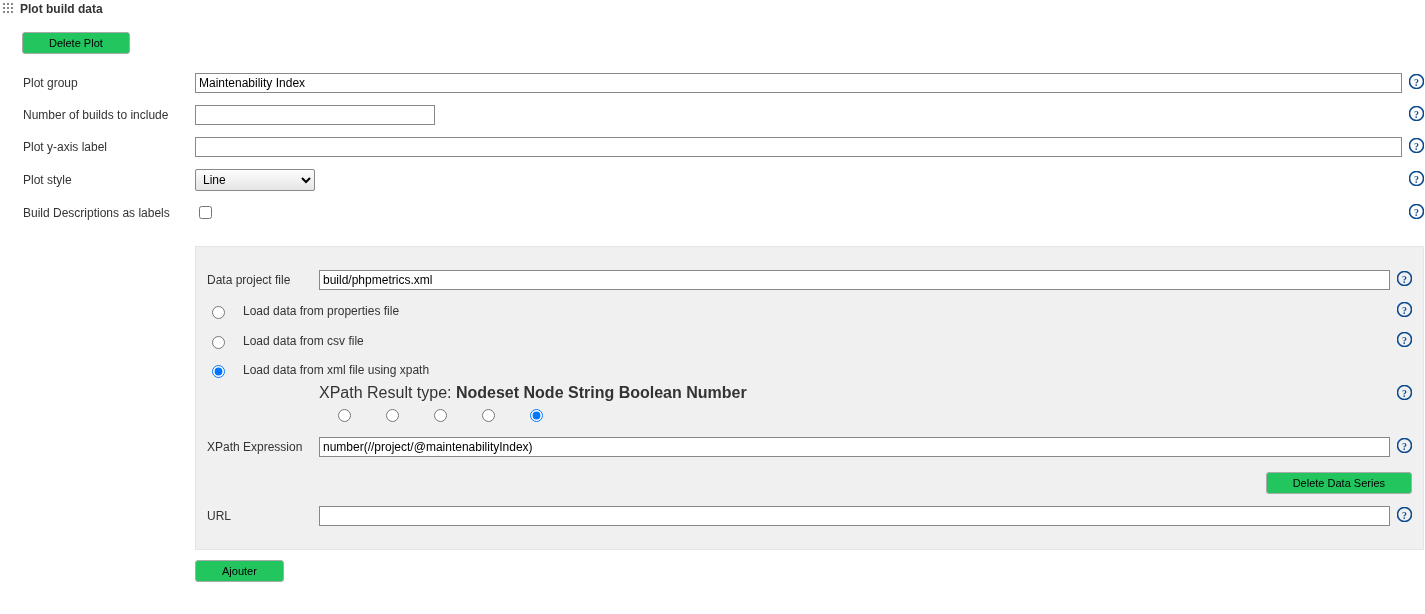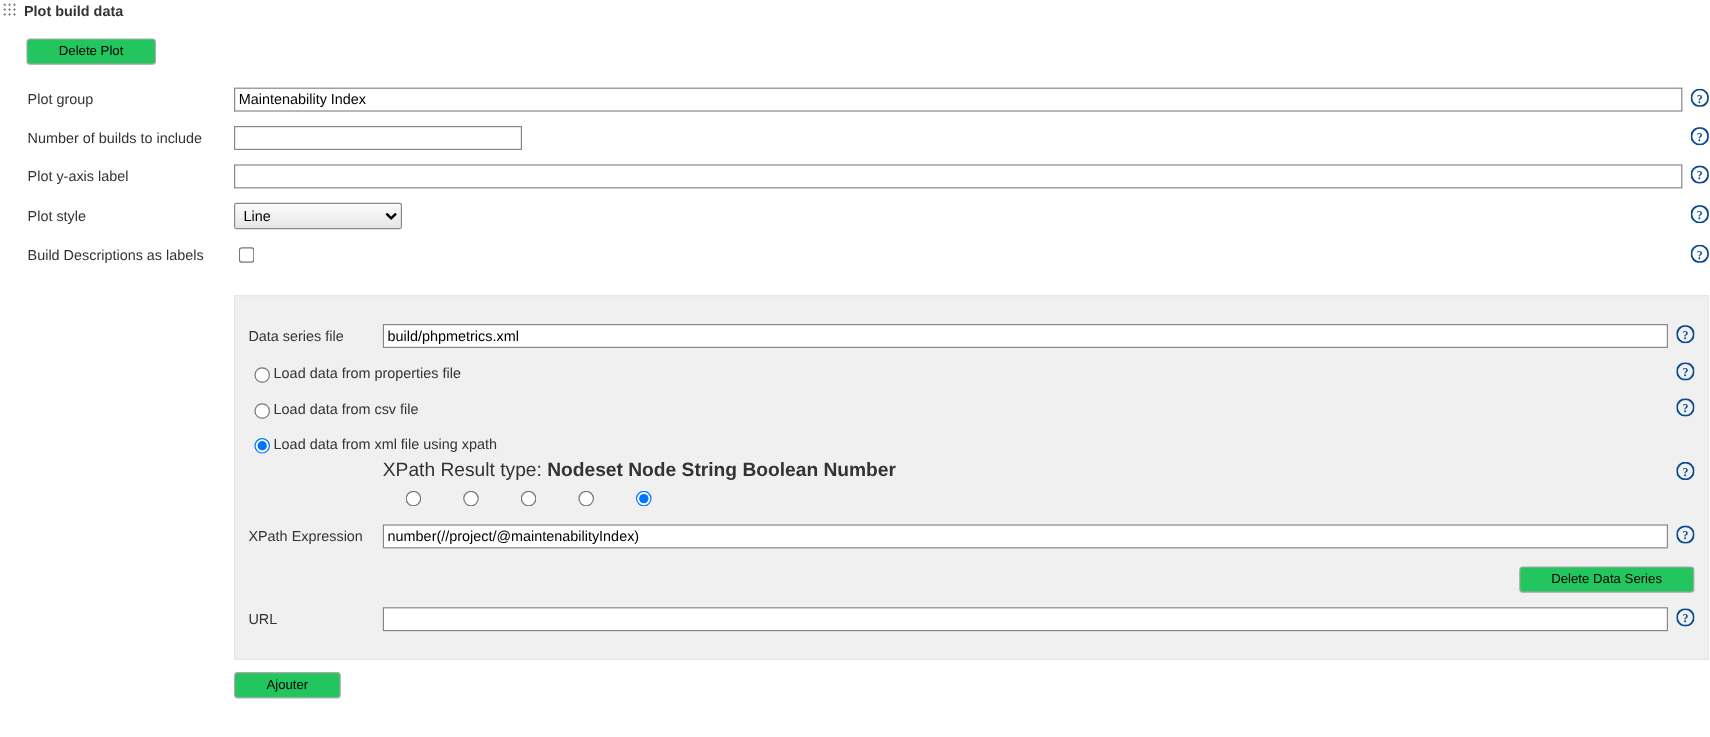--- a/index.html
+++ b/index.html
@@ -62,21 +62,21 @@
     width: 100%;
     height: 20px;
     border: 1px solid #888;
     padding: 1px 3px;
     font-family: inherit;
     font-size: 12px;
     background: #fff;
   }
   input.short { width: 240px; }
   select {
-    width: 140px;
+    width: 120px;
     height: 22px;
     font-family: inherit;
     font-size: 12px;
     border: 1px solid #888;
     background: linear-gradient(#fdfdfd, #e5e5e5);
     border-radius: 2px;
     padding: 1px 3px;
   }
   .help-icon {
     display: inline-flex;
@@ -100,21 +100,21 @@
     border-spacing: 0 10px;
   }
   td.inner-label {
     width: 112px;
     vertical-align: middle;
     padding-right: 6px;
   }
   .radio-row {
     display: flex;
     align-items: center;
-    gap: 0;
+    gap: 15px;
   }
   .xpath-types {
     margin-top: 6px;
   }
   .xpath-types-header {
     padding-left: 112px;
     font-size: 16px;
   }
   .xpath-types-header .lbl { font-weight: normal; }
   .xpath-types-header .opts { font-weight: bold; }
@@ -198,21 +198,21 @@
               </svg>
             </span></td>
     </tr>
     <tr>
       <td class="label-cell"></td>
       <td colspan="2">
         <div class="inner-panel">
           <table class="inner-table">
             <tbody>
                   <tr>
-              <td class="inner-label"><span>Data series file</span></td>
+              <td class="inner-label"><span>Data project file</span></td>
               <td><input type="text" value="build/phpmetrics.xml" style=""></td>
               <td class="help-cell"><span class="help-icon">
                         <svg width="15" height="15" viewBox="0 0 15 15">
                           <circle cx="7.5" cy="7.5" r="7" fill="none" stroke="#0b4a8f" stroke-width="1.6"></circle>
                           <text x="7.5" y="11.5" text-anchor="middle" font-size="10" font-weight="bold" fill="#0b4a8f" font-family="Verdana">?</text>
                         </svg>
                       </span></td>
             </tr>
             <tr>
               <td colspan="2">

